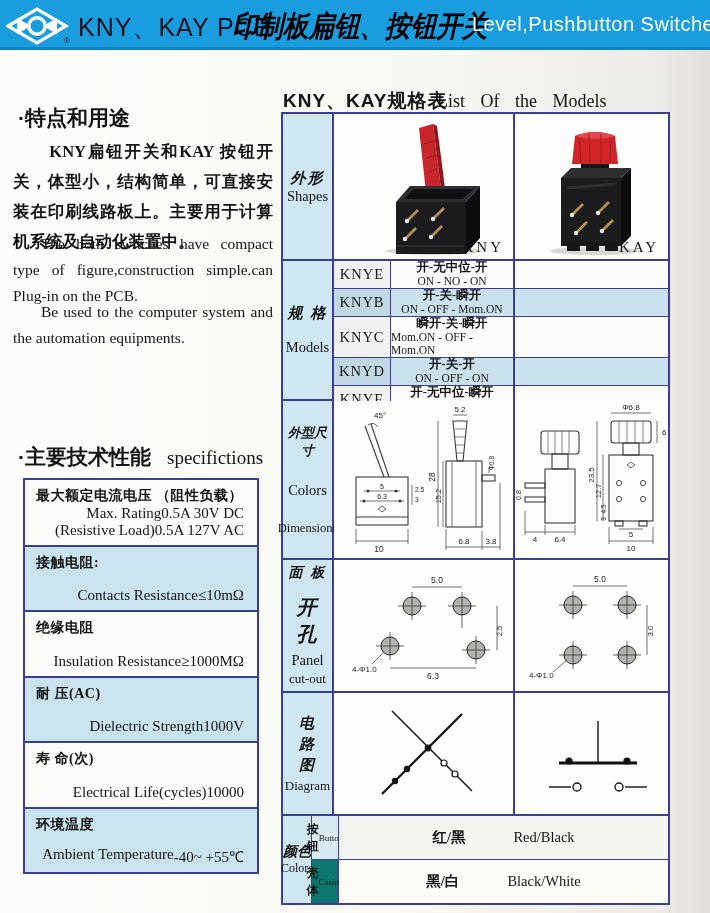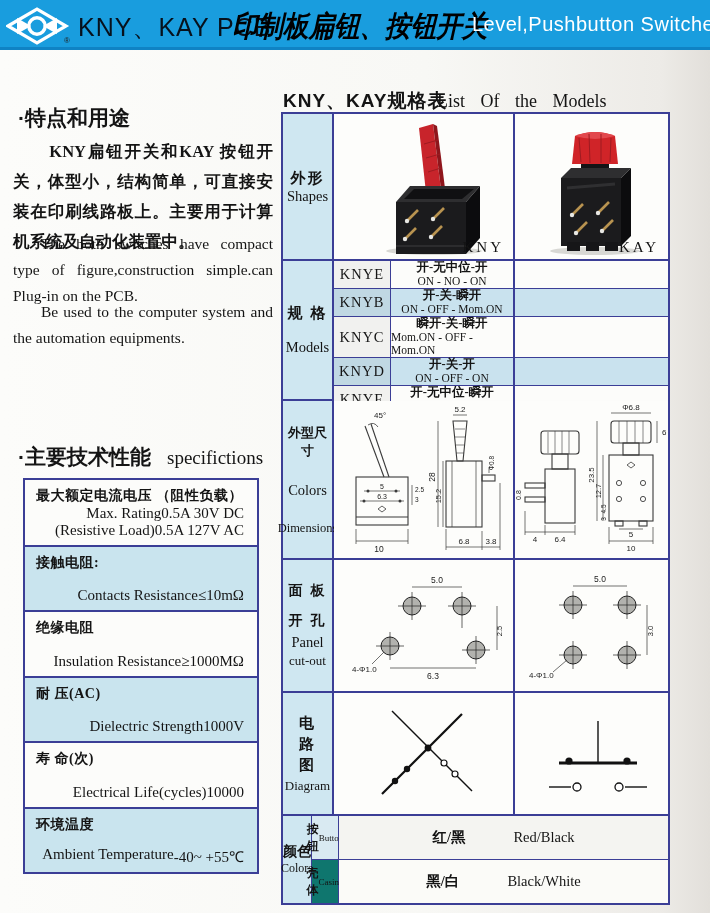--- a/index.html
+++ b/index.html
@@ -49,21 +49,21 @@
   
   .tbl-title-cn { position:absolute; left:283px; top:88px; font-family:"Liberation Sans",sans-serif;
     font-size:19px; font-weight:700; letter-spacing:1px; }
   .tbl-title-en { position:absolute; left:437px; top:91px; font-size:18px; word-spacing:11px; }
   .mtable { position:absolute; left:281px; top:112px; width:389px; height:793px;
     border:2.5px solid #3b3e96; display:flex; flex-direction:column; background:#fdfdfb; }
   .mrow { display:flex; flex:0 0 auto; border-bottom:2px solid #3b3e96; }
   .mrow:last-child { border-bottom:none; }
   .lab-cell { width:51px; flex:0 0 51px; background:#cfe7f1; border-right:2px solid #3b3e96;
     display:flex; flex-direction:column; align-items:center; justify-content:center; text-align:center; }
-  .lab-cn { font-family:"Liberation Sans",sans-serif; font-weight:700; font-size:15px; letter-spacing:2px; }
+  .lab-cn { font-family:"Liberation Sans",sans-serif; font-weight:700; font-size:15px; letter-spacing:2px;font-style:italic; }
   .lab-cn.small { font-size:13px; letter-spacing:0; }
   .lab-en { font-size:14.5px; }
   .cell-kny { width:181px; flex:0 0 181px; border-right:2px solid #3b3e96; position:relative; background:#fdfdfb;}
   .cell-kay { flex:1; position:relative; background:#fdfdfb;}
   .photo-cap { position:absolute; right:9px; bottom:3px; font-size:15px; letter-spacing:3px; }
   
   .m-rows { flex:1; display:flex; flex-direction:column; }
   .m-row { flex:1; display:flex; border-bottom:1.5px solid #3b3e96; background:#fcfcfa; }
   .m-row:last-child { border-bottom:none; }
   .m-row.blue { background:#c9e2ee; }
@@ -405,21 +405,21 @@
           <text x="91" y="118" font-size="6.5" text-anchor="middle" transform="rotate(-90 91 118)">3</text>
           <text x="116" y="136" font-size="8" text-anchor="middle">5</text>
           <text x="116" y="150" font-size="8" text-anchor="middle">10</text>
         </svg>
       </div>
     </div>
 
     <div class="mrow" style="height:133px;">
       <div class="lab-cell">
         <span class="lab-cn" style="font-size:14px">面 板</span>
-        <span class="lab-cn" style="font-size:14px;margin-top:12px">开 孔</span>
+        <span class="lab-cn" style="font-size:20px;margin-top:12px">开 孔</span>
         <span class="lab-en" style="margin-top:4px">Panel</span>
         <span class="lab-en" style="margin-top:2px;font-size:13px">cut-out</span>
       </div>
       <div class="cell-kny">
         <svg width="181" height="129" viewBox="0 0 181 129">
           <g stroke="#222" stroke-width="1">
             <circle cx="78" cy="46" r="9" fill="#b2b2ae"></circle>
             <circle cx="128" cy="46" r="9" fill="#b2b2ae"></circle>
             <circle cx="56" cy="86" r="9" fill="#b2b2ae"></circle>
             <circle cx="142" cy="90" r="9" fill="#b2b2ae"></circle>

